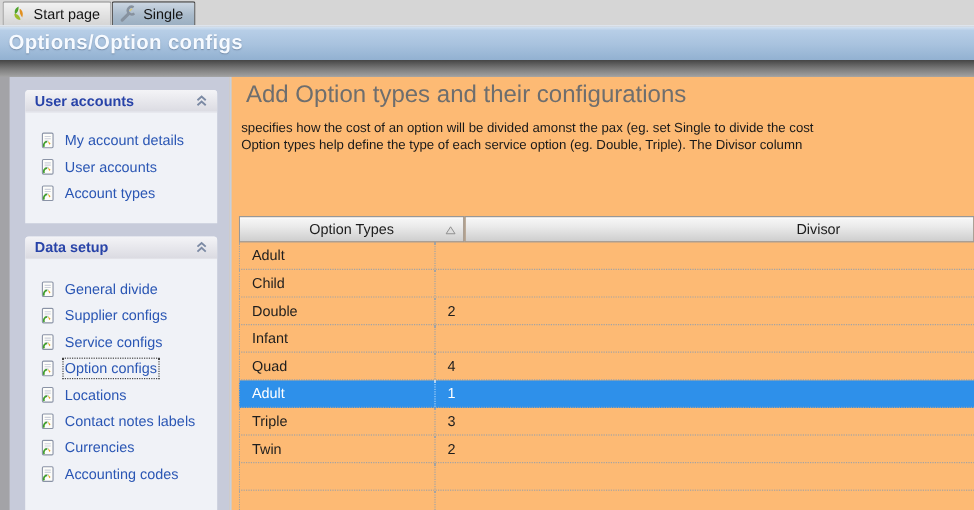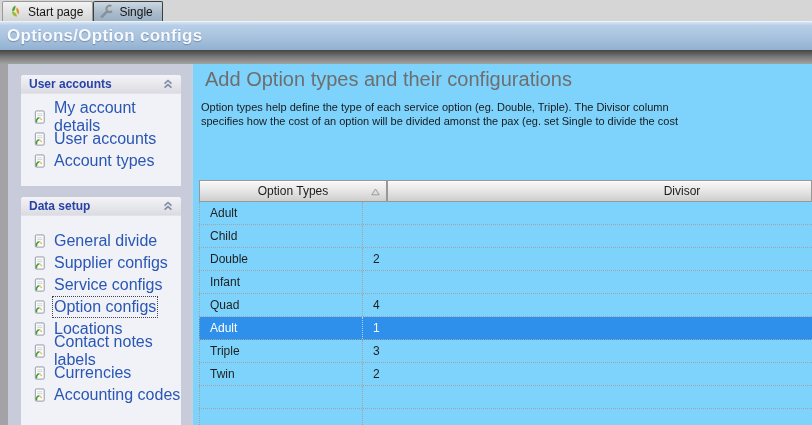--- a/index.html
+++ b/index.html
@@ -50,26 +50,26 @@
   .panel-datasetup{ margin-top:11px; padding-bottom:60px; }
   .panel-header{
     height:19px; display:flex; align-items:center; padding:0 8px;
     background:linear-gradient(#f4f4f7,#dbdbe2); border-radius:3px 3px 0 0;
     border-bottom:1px solid #e2e2e8; cursor:pointer;
   }
   .panel-title{ flex:1; font-size:12px; font-weight:bold; color:#2843a8; }
   .panel-items{ padding-top:12px; }
   .panel-datasetup .panel-items{ padding-top:14px; }
   .sb-item{ display:flex; align-items:center; height:22px; padding-left:12px; gap:7px; cursor:pointer; }
-  .sb-label{ font-size:16px; color:#2a56b4; }
+  .sb-label{ font-size:12px; color:#2a56b4; }
   .sb-item.focused .sb-label{ outline:1px dotted #444; outline-offset:1px; }
   
   .main{
     position:absolute; left:191px; right:0; top:0; bottom:0;
-    background:#7dd3fc; border-left:2px solid #c6d0dd;
+    background:#fdba74; border-left:2px solid #c6d0dd;
   }
   .main-title{
     position:absolute; top:4px; left:12px; font-size:20px; font-weight:400;
     color:#6e6e6e; white-space:nowrap;
   }
   .main-desc{ position:absolute; top:36px; left:8px; font-size:11px; color:#191919; line-height:14px; white-space:nowrap; }
   
   .otable{ position:absolute; top:116px; left:6px; right:0; bottom:0; overflow:hidden; font-size:12px; color:#1e1e1e; }
   .thead{ display:flex; height:22px; }
   .th{
@@ -275,22 +275,22 @@
             </span>
             <span class="sb-label">Accounting codes</span>
           </div>
         </div>
       </div>
     </div>
 
     <div class="main">
       <div class="main-title">Add Option types and their configurations</div>
       <div class="main-desc">
+        <div>specifies how the cost of an option will be divided amonst the pax (eg. set Single to divide the cost</div>
         <div>Option types help define the type of each service option (eg. Double, Triple). The Divisor column</div>
-        <div>specifies how the cost of an option will be divided amonst the pax (eg. set Single to divide the cost</div>
       </div>
 
       <div class="otable">
         <div class="thead">
           <div class="th th1">
             <span>Option Types</span>
             <span class="sort-icon">
               <svg width="9" height="8" viewBox="0 0 9 8">
                 <polygon points="4.5,1 8.2,6.8 0.8,6.8" fill="#dedede" stroke="#8c8c8c" stroke-width="0.8"></polygon>
               </svg>

